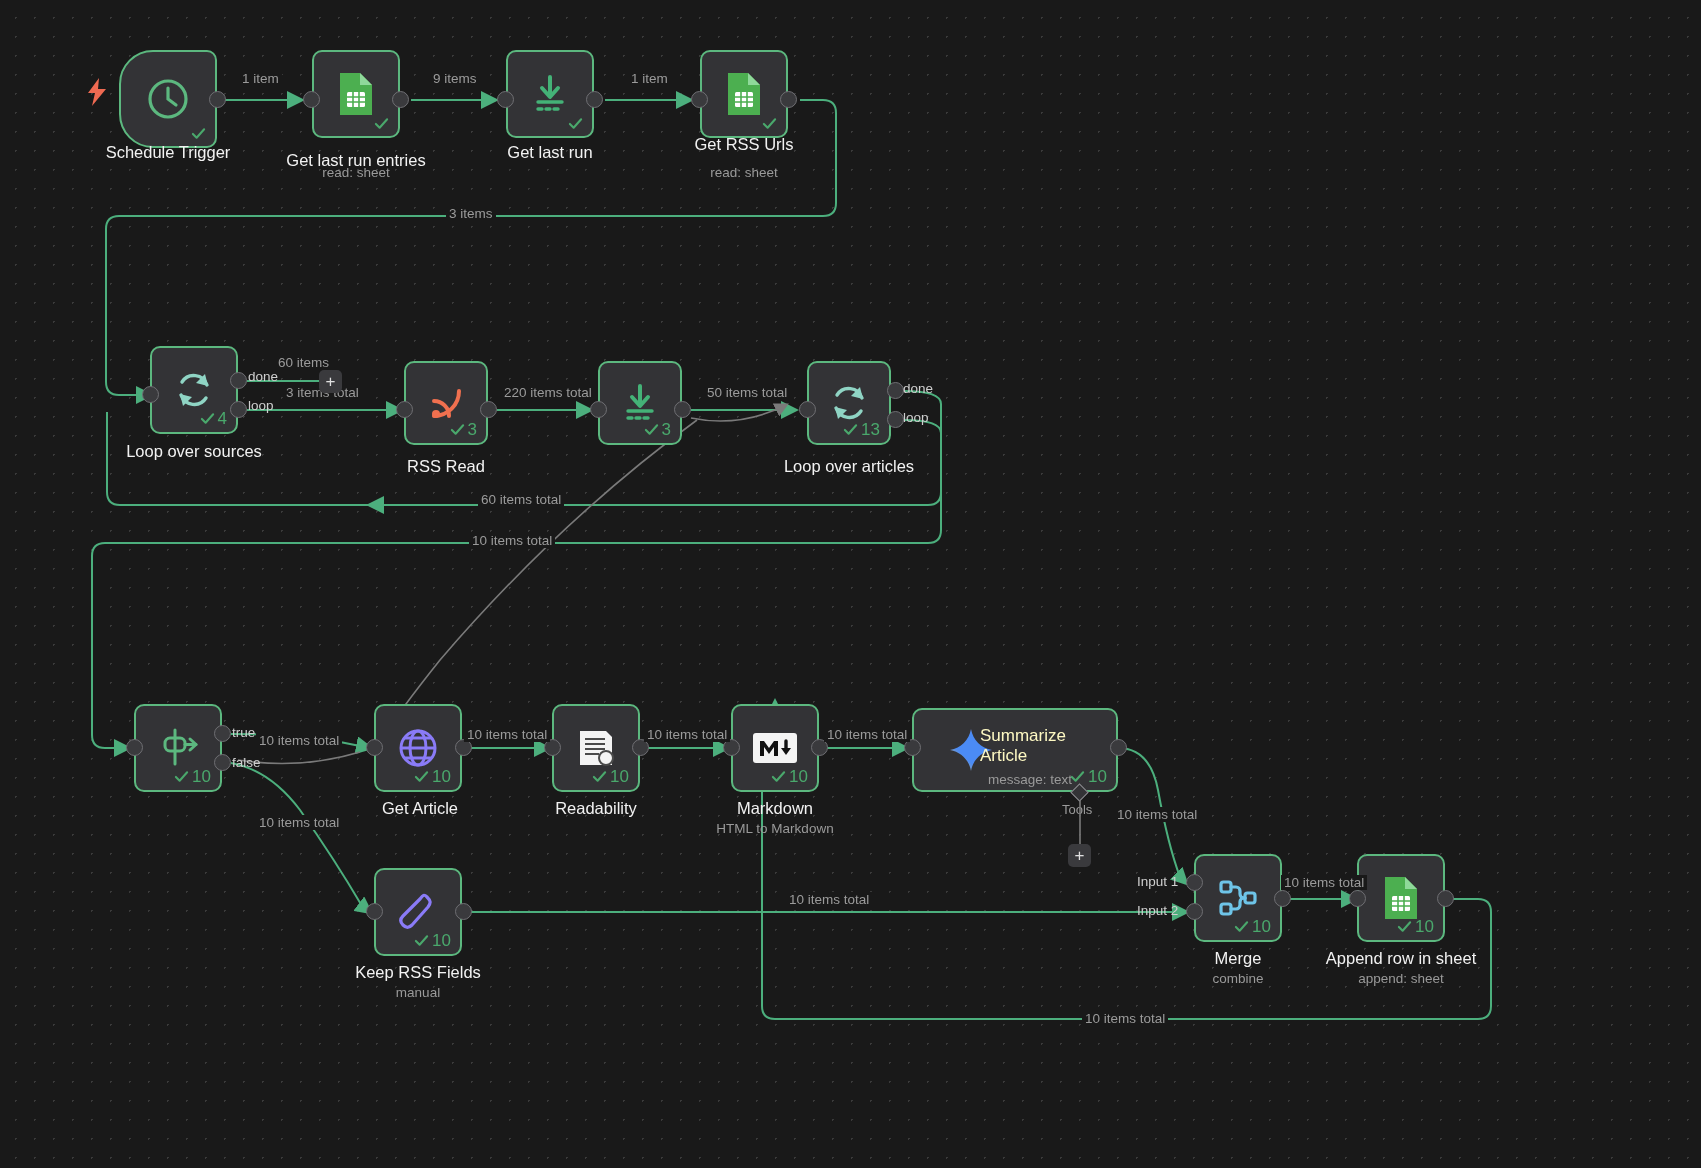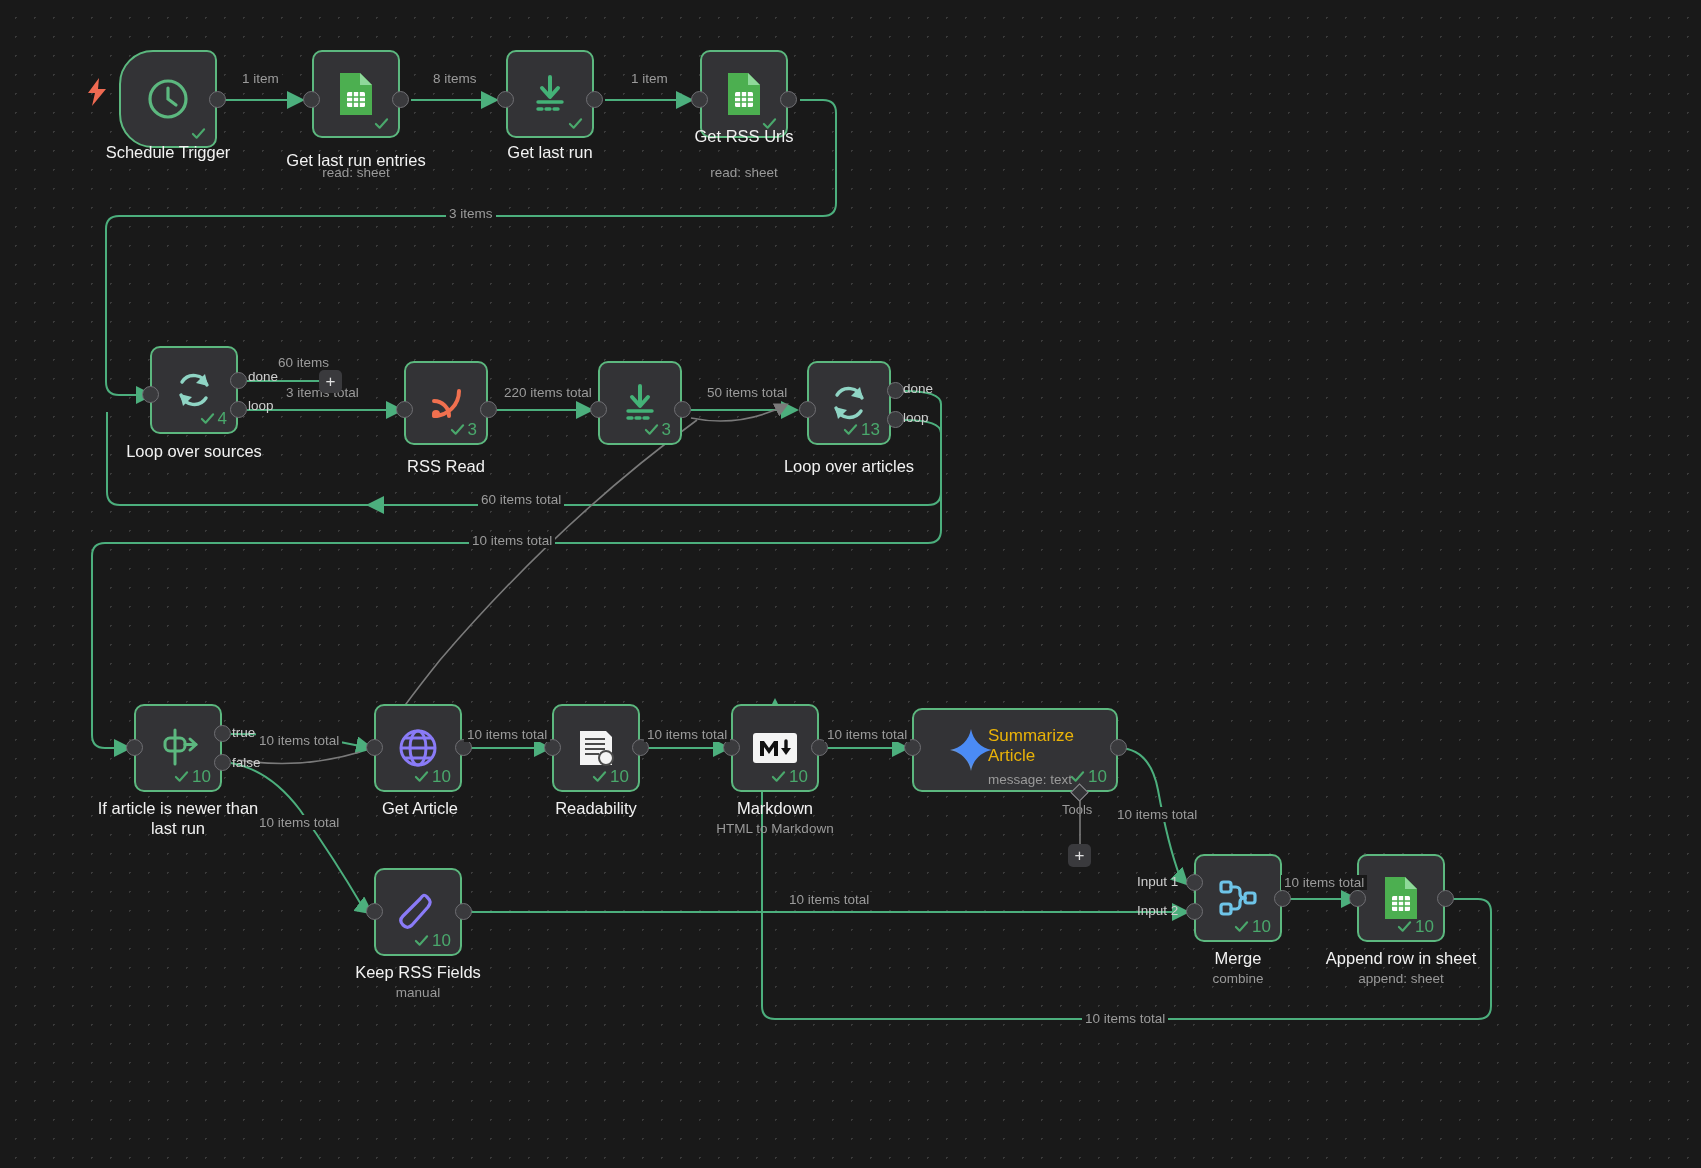--- a/index.html
+++ b/index.html
@@ -45,21 +45,21 @@
   .nlabel{
     position:absolute;text-align:center;
     font-size:16.5px;color:#f2f2f2;line-height:1.22;
     white-space:pre-line;
   }
   .nsub{
     position:absolute;text-align:center;
     font-size:13.5px;color:#9a9a9a;line-height:1.2;
   }
   
-  .wtitle{position:absolute;left:74px;top:16px;font-size:17px;color:#eab308;line-height:1.2;width:130px;}
+  .wtitle{position:absolute;left:66px;top:16px;font-size:17px;color:#fef9c3;line-height:1.2;width:130px;}
   .wsub{position:absolute;left:74px;top:62px;font-size:13.5px;color:#9a9a9a;}
 
   
   .dot{
     position:absolute;width:17px;height:17px;border-radius:50%;
     background:#3a3a3d;border:1.5px solid #6f6f73;box-sizing:border-box;
   }
   
   .clabel{
     position:absolute;font-size:13.5px;color:#9b9b9b;white-space:nowrap;
@@ -213,21 +213,21 @@
             <path d="M11 26 h18 M11 31 h18 M17 21 v15 M23 21 v15"></path>
           </g>
         </svg>
     </span>
     <span class="ok">
       <svg class="check" viewBox="0 0 16 16">
           <path d="M2 8.5 L6 12.5 L14 3.5" fill="none" stroke="#4aa86c" stroke-width="2.2" stroke-linecap="round" stroke-linejoin="round"></path>
         </svg>
     </span>
   </div>
-  <div class="nlabel" style="left:644px;top:126px;width:200px;">Get RSS Urls</div>
+  <div class="nlabel" style="left:644px;top:134px;width:200px;">Get RSS Urls</div>
   <div class="nsub" style="left:644px;top:165px;width:200px;">read: sheet</div>
 
   <div class="node" style="left:150px;top:346px;width:88px;height:88px;">
     <span class="glyph">
       <svg width="44" height="44" viewBox="0 0 44 44">
           <g fill="none" stroke="#8fd4c4" stroke-width="3.4" stroke-linecap="round">
             <path d="M35 17 A14 14 0 0 0 10 14"></path>
             <path d="M9 27 A14 14 0 0 0 34 30"></path>
           </g>
           <path d="M33 6 L36 18 L24 15 Z" fill="#8fd4c4"></path>
@@ -310,22 +310,20 @@
           <path d="M19 2 V36" stroke="#5cb87f" stroke-width="3" stroke-linecap="round"></path>
         </svg>
     </span>
     <span class="ok">
       <svg class="check" viewBox="0 0 16 16">
           <path d="M2 8.5 L6 12.5 L14 3.5" fill="none" stroke="#4aa86c" stroke-width="2.2" stroke-linecap="round" stroke-linejoin="round"></path>
         </svg>
       <span class="cnt">10</span>
     </span>
   </div>
-  <div class="nlabel" style="left:78px;top:798px;width:200px;">If article is newer than
-last run</div>
 
   <div class="node" style="left:374px;top:704px;width:88px;height:88px;">
     <span class="glyph">
       <svg width="44" height="44" viewBox="0 0 44 44">
           <circle cx="22" cy="22" r="17" fill="none" stroke="#8a7bf7" stroke-width="3"></circle>
           <ellipse cx="22" cy="22" rx="8" ry="17" fill="none" stroke="#8a7bf7" stroke-width="3"></ellipse>
           <path d="M5 22 h34 M8 12 h28 M8 32 h28" stroke="#8a7bf7" stroke-width="3" fill="none"></path>
         </svg>
     </span>
     <span class="ok">
@@ -497,21 +495,21 @@
 
   <div class="dot" style="left:366px;top:903px;"></div>
   <div class="dot" style="left:455px;top:903px;"></div>
   <div class="dot" style="left:1186px;top:874px;"></div>
   <div class="dot" style="left:1186px;top:903px;"></div>
   <div class="dot" style="left:1274px;top:890px;"></div>
   <div class="dot" style="left:1349px;top:890px;"></div>
   <div class="dot" style="left:1437px;top:890px;"></div>
 
   <div class="clabel" style="left:239px;top:71px;">1 item</div>
-  <div class="clabel" style="left:430px;top:71px;">8 items</div>
+  <div class="clabel" style="left:430px;top:71px;">9 items</div>
   <div class="clabel" style="left:628px;top:71px;">1 item</div>
   <div class="clabel" style="left:446px;top:206px;">3 items</div>
   <div class="clabel" style="left:275px;top:355px;">60 items</div>
   <div class="clabel" style="left:283px;top:385px;">3 items total</div>
   <div class="clabel" style="left:501px;top:385px;">220 items total</div>
   <div class="clabel" style="left:704px;top:385px;">50 items total</div>
   <div class="clabel" style="left:478px;top:492px;">60 items total</div>
   <div class="clabel" style="left:469px;top:533px;">10 items total</div>
   <div class="clabel" style="left:256px;top:733px;">10 items total</div>
   <div class="clabel" style="left:256px;top:815px;">10 items total</div>

